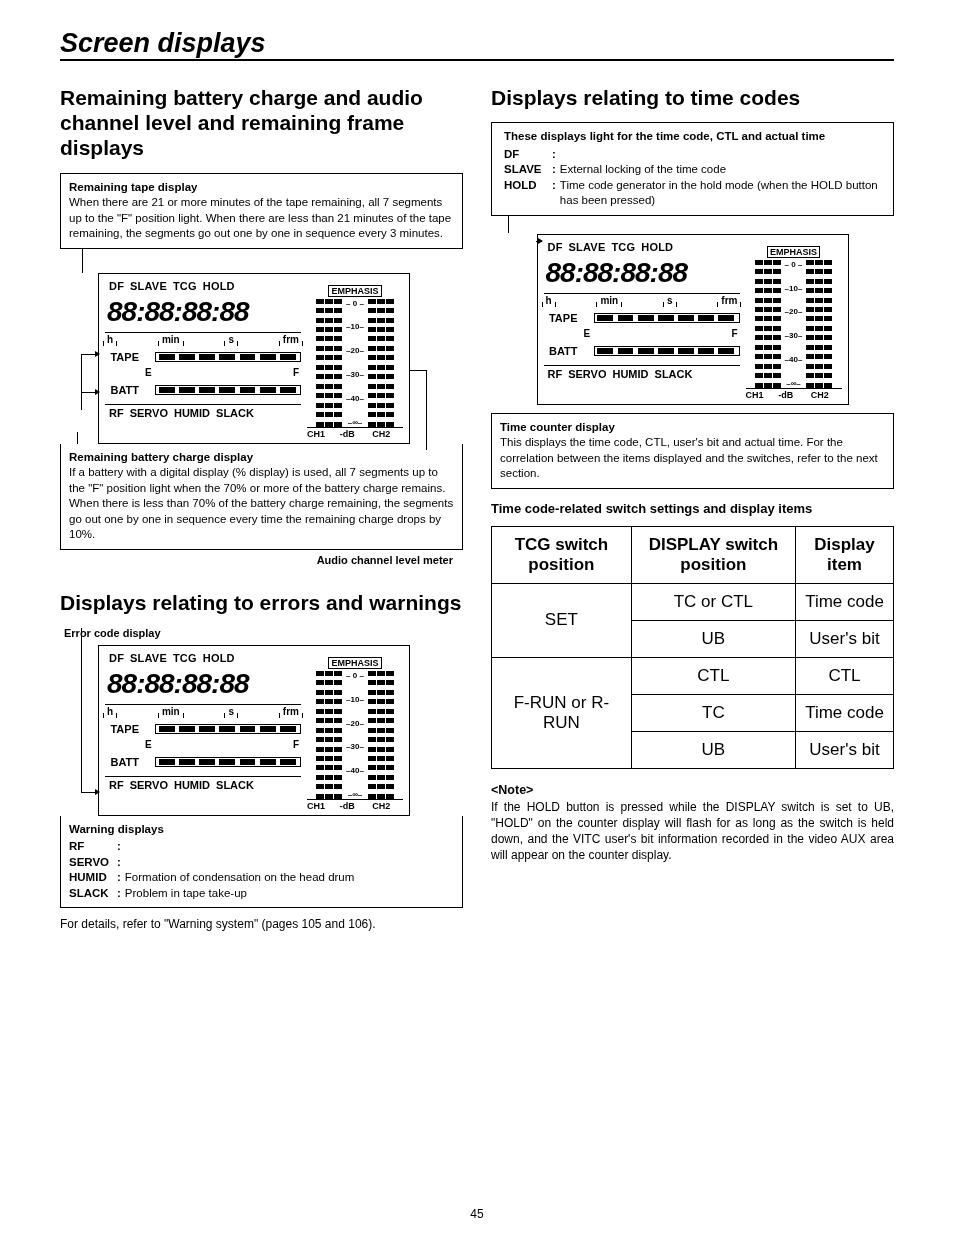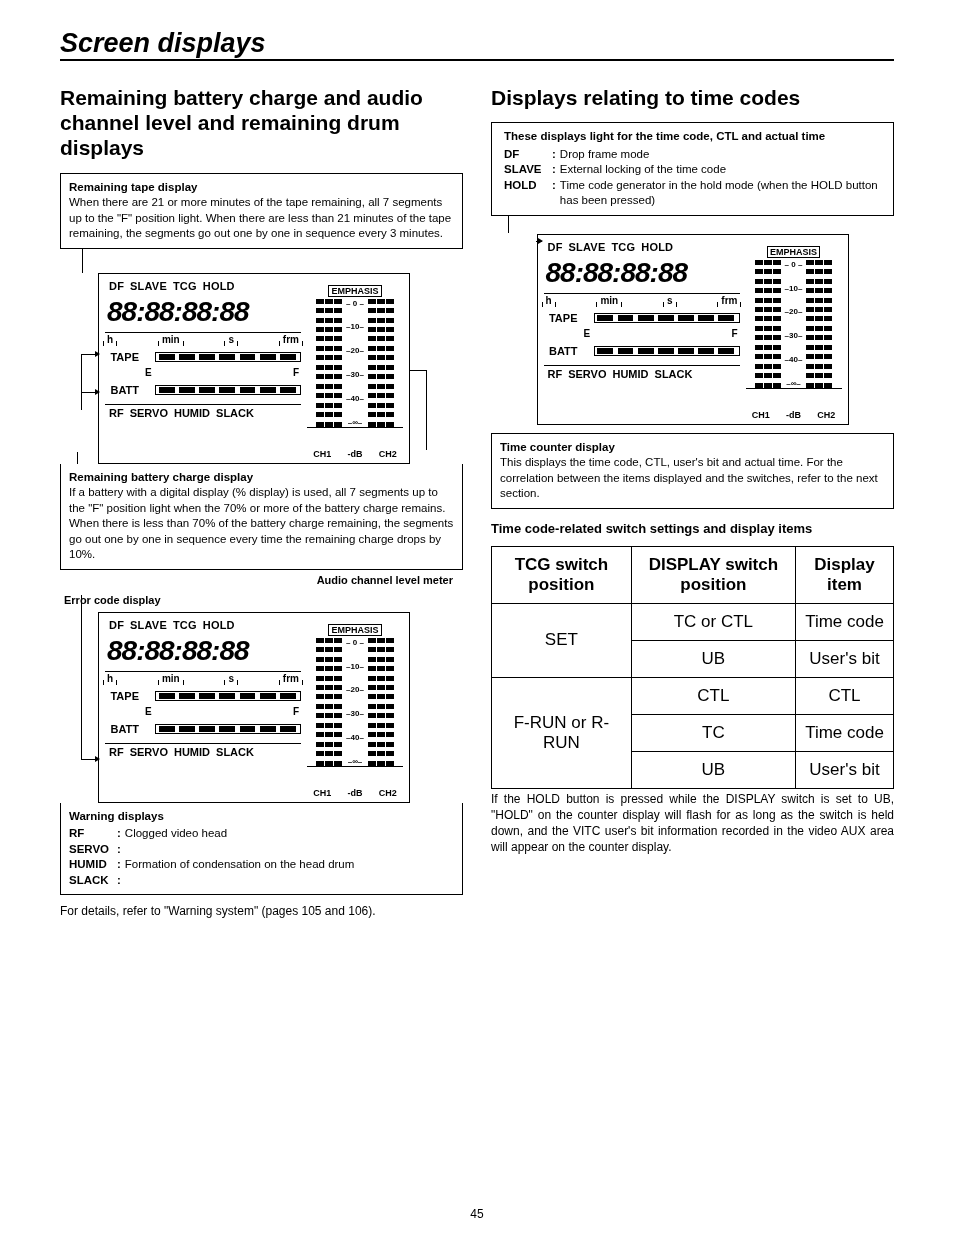--- a/index.html
+++ b/index.html
@@ -110,21 +110,21 @@
   .meter-col .blk { height:5px; background:#000; }
   .meter-scale {
     display:flex; flex-direction:column; justify-content:space-between;
     font-size:8px; font-weight:bold; padding:0 2px;
   }
   .meter-scale div{ white-space:nowrap; text-align:center;}
   .ch-row {
     display:flex; justify-content:space-between; font-size:9px; font-weight:bold;
     border-top:1px solid #000; padding-top:1px; gap:2px;
   }
-  .ch-row span{flex:1; text-align:center;margin-top:20px;}
+  .ch-row span{flex:1; text-align:left;}
   .arrow-h { position:absolute; height:1px; background:#000; }
   .arrow-v { position:absolute; width:1px; background:#000; }
   .tri {
     position:absolute; width:0; height:0;
     border-top:3px solid transparent; border-bottom:3px solid transparent;
     border-left:5px solid #000;
   }
 
   .centered-caption {
     font-size:11px; font-weight:bold; text-align:right; margin-top:4px; padding-right:10px;
@@ -153,21 +153,21 @@
 </style>
 </head>
 <body>
 
 <div class="page-title">Screen displays</div>
 <div class="title-rule"></div>
 
 <div class="columns">
 
   <div class="col">
-    <div class="section-heading">Remaining battery charge and audio channel level and remaining drum displays</div>
+    <div class="section-heading">Remaining battery charge and audio channel level and remaining frame displays</div>
 
     <div class="conn-box">
       <div class="info-box" style="margin-bottom:0;">
         <span class="box-title">Remaining tape display</span><br>
         <span>When there are 21 or more minutes of the tape remaining, all 7 segments up to the "F" position light.
 When there are less than 21 minutes of the tape remaining, the segments go out one by one in sequence every 3 minutes.</span>
       </div>
       <div class="arrow-v" style="left:22px; top:100%; height:24px;"></div>
     </div>
 
@@ -353,20 +353,21 @@
     </div>
 
     <div class="info-box" style="margin-top:0; border-top:none; position:relative;">
       <div class="arrow-v" style="left:16px; top:-12px; height:12px;"></div>
       <span class="box-title">Remaining battery charge display</span><br>
       <span>If a battery with a digital display (% display) is used, all 7 segments up to the "F" position light when the 70% or more of the battery charge remains.
 When there is less than 70% of the battery charge remaining, the segments go out one by one in sequence every time the remaining charge drops by 10%.</span>
     </div>
     <div class="centered-caption">Audio channel level meter</div>
 
+    <div class="section-heading" style="margin-top:24px;">Displays relating to errors and warnings</div>
     <div class="err-caption">Error code display</div>
 
     <div class="panel" style="margin-left:38px;">
       <div class="arrow-v" style="left:-18px; top:-18px; height:164px;"></div>
       <div class="arrow-h" style="left:-18px; top:146px; width:18px;"></div>
       <div class="tri" style="left:-4px; top:143px;"></div>
       <div class="panel-content">
         <div class="panel-left">
           <div class="top-labels">
             <span>DF</span>
@@ -536,51 +537,50 @@
         </div>
       </div>
     </div>
 
     <div class="info-box" style="margin-top:0; border-top:none;">
       <span class="box-title">Warning displays</span>
       <div class="defs">
         <div class="def-row">
             <span class="def-term">RF</span>
             <span class="def-sep">:</span>
-            <span class="def-desc">Clogged video head</span>
           </div>
         <div class="def-row">
             <span class="def-term">SERVO</span>
             <span class="def-sep">:</span>
           </div>
         <div class="def-row">
             <span class="def-term">HUMID</span>
             <span class="def-sep">:</span>
             <span class="def-desc">Formation of condensation on the head drum</span>
           </div>
         <div class="def-row">
             <span class="def-term">SLACK</span>
             <span class="def-sep">:</span>
+            <span class="def-desc">Problem in tape take-up</span>
           </div>
       </div>
     </div>
 
     <div class="body-text">For details, refer to "Warning system" (pages 105 and 106).</div>
   </div>
 
   <div class="col">
     <div class="section-heading">Displays relating to time codes</div>
 
     <div class="info-box" style="position:relative;padding-left:12px;">
       <span style="font-weight:bold;">These displays light for the time code, CTL and actual time</span>
       <div class="defs">
         <div class="def-row">
             <span class="def-term">DF</span>
             <span class="def-sep">:</span>
-            <span class="def-desc">Drop frame mode</span>
           </div>
         <div class="def-row">
             <span class="def-term">SLAVE</span>
             <span class="def-sep">:</span>
             <span class="def-desc">External locking of the time code</span>
           </div>
         <div class="def-row">
             <span class="def-term">HOLD</span>
             <span class="def-sep">:</span>
             <span class="def-desc">Time code generator in the hold mode (when the HOLD button has been pressed)</span>
@@ -799,17 +799,18 @@
           <td>TC</td>
           <td>Time code</td>
         </tr>
         <tr>
           <td>UB</td>
           <td>User's bit</td>
         </tr>
       </tbody>
     </table>
 
+    <div class="note-label">&lt;Note&gt;</div>
     <div class="body-text" style="margin-top:2px; text-align:justify;">If the HOLD button is pressed while the DISPLAY switch is set to UB, "HOLD" on the counter display will flash for as long as the switch is held down, and the VITC user's bit information recorded in the video AUX area will appear on the counter display.</div>
   </div>
 </div>
 
 <div class="page-num">45</div>
 
 </body></html>

